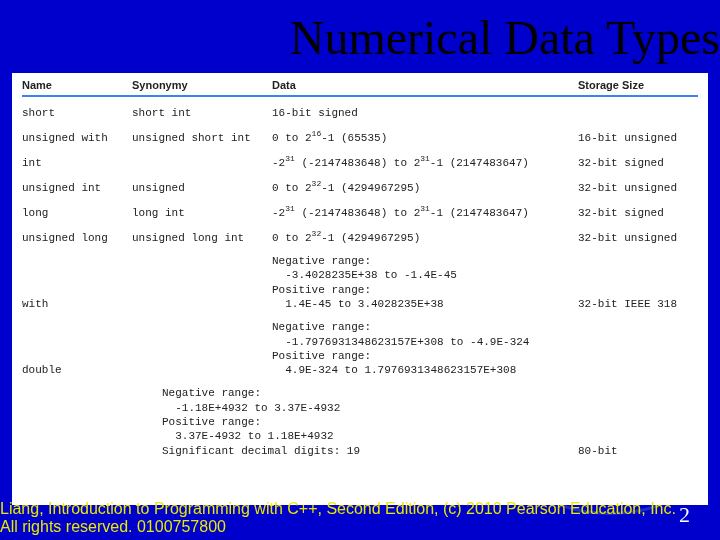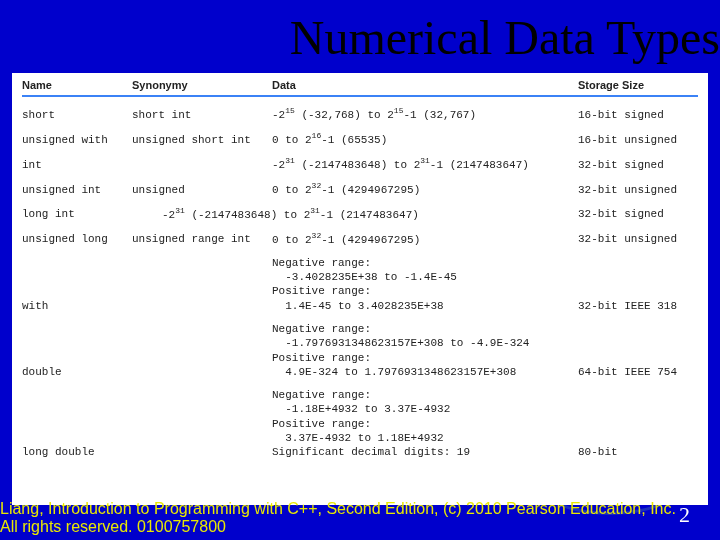--- a/index.html
+++ b/index.html
@@ -91,21 +91,20 @@
   <div class="hdr-row">
     <div class="col-name">Name</div>
     <div class="col-syn">Synonymy</div>
     <div class="col-range">Data</div>
     <div class="col-stor">Storage Size</div>
   </div>
   <div id="rows-host">
       <div class="data-row">
         <div class="col-name">short</div>
         <div class="col-syn">short int</div>
-        <div class="col-range">-2<sup>15</sup> (-32,768) to 2<sup>15</sup>-1 (32,767)</div>
         <div class="col-stor">16-bit signed</div>
       </div>
       <div class="data-row">
         <div class="col-name">unsigned with</div>
         <div class="col-syn">unsigned short int</div>
         <div class="col-range">0 to 2<sup>16</sup>-1 (65535)</div>
         <div class="col-stor">16-bit unsigned</div>
       </div>
       <div class="data-row">
         <div class="col-name">int</div>
@@ -113,27 +112,28 @@
         <div class="col-range">-2<sup>31</sup> (-2147483648) to 2<sup>31</sup>-1 (2147483647)</div>
         <div class="col-stor">32-bit signed</div>
       </div>
       <div class="data-row">
         <div class="col-name">unsigned int</div>
         <div class="col-syn">unsigned</div>
         <div class="col-range">0 to 2<sup>32</sup>-1 (4294967295)</div>
         <div class="col-stor">32-bit unsigned</div>
       </div>
       <div class="data-row">
+        <div class="col-name">long</div>
         <div class="col-syn">long int</div>
         <div class="col-range">-2<sup>31</sup> (-2147483648) to 2<sup>31</sup>-1 (2147483647)</div>
         <div class="col-stor">32-bit signed</div>
       </div>
       <div class="data-row">
         <div class="col-name">unsigned long</div>
-        <div class="col-syn">unsigned range int</div>
+        <div class="col-syn">unsigned long int</div>
         <div class="col-range">0 to 2<sup>32</sup>-1 (4294967295)</div>
         <div class="col-stor">32-bit unsigned</div>
       </div>
       <div class="data-row">
         <div class="col-name">with</div>
         <div class="col-syn"></div>
         <div class="col-range">
           <div class="range-lines">Negative range:
   -3.4028235E+38 to -1.4E-45
 Positive range:
@@ -143,24 +143,22 @@
       </div>
       <div class="data-row">
         <div class="col-name">double</div>
         <div class="col-syn"></div>
         <div class="col-range">
           <div class="range-lines">Negative range:
   -1.7976931348623157E+308 to -4.9E-324
 Positive range:
   4.9E-324 to 1.7976931348623157E+308</div>
         </div>
-        <div class="col-stor">64-bit IEEE 754</div>
       </div>
       <div class="data-row">
-        <div class="col-name">long double</div>
         <div class="col-syn"></div>
         <div class="col-range">
           <div class="range-lines">Negative range:
   -1.18E+4932 to 3.37E-4932
 Positive range:
   3.37E-4932 to 1.18E+4932
 Significant decimal digits: 19</div>
         </div>
         <div class="col-stor">80-bit</div>
       </div>

